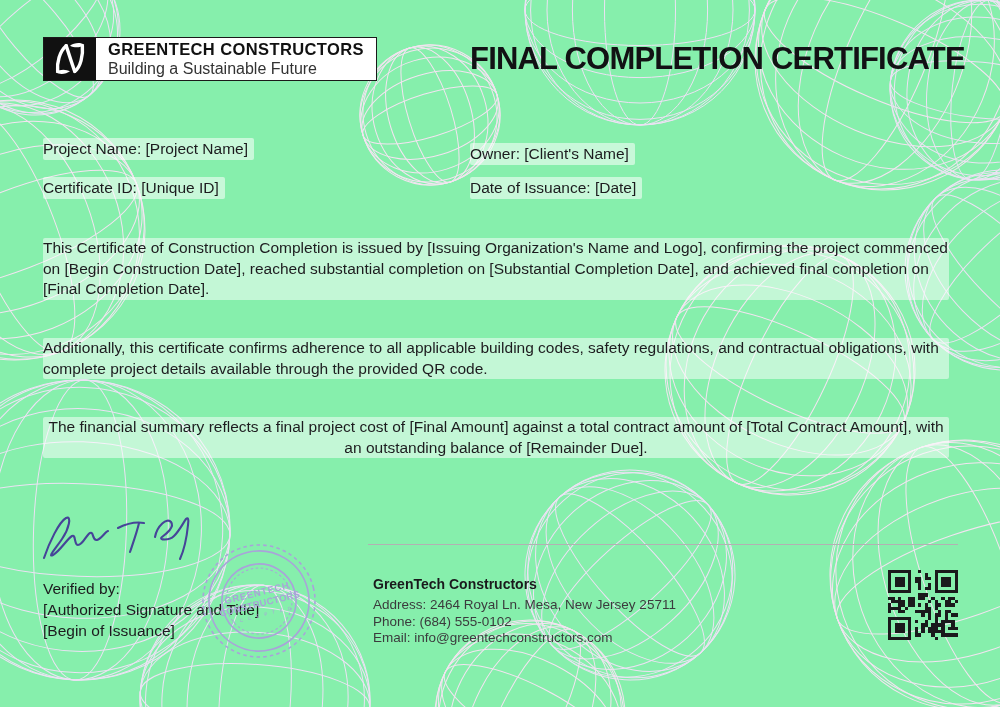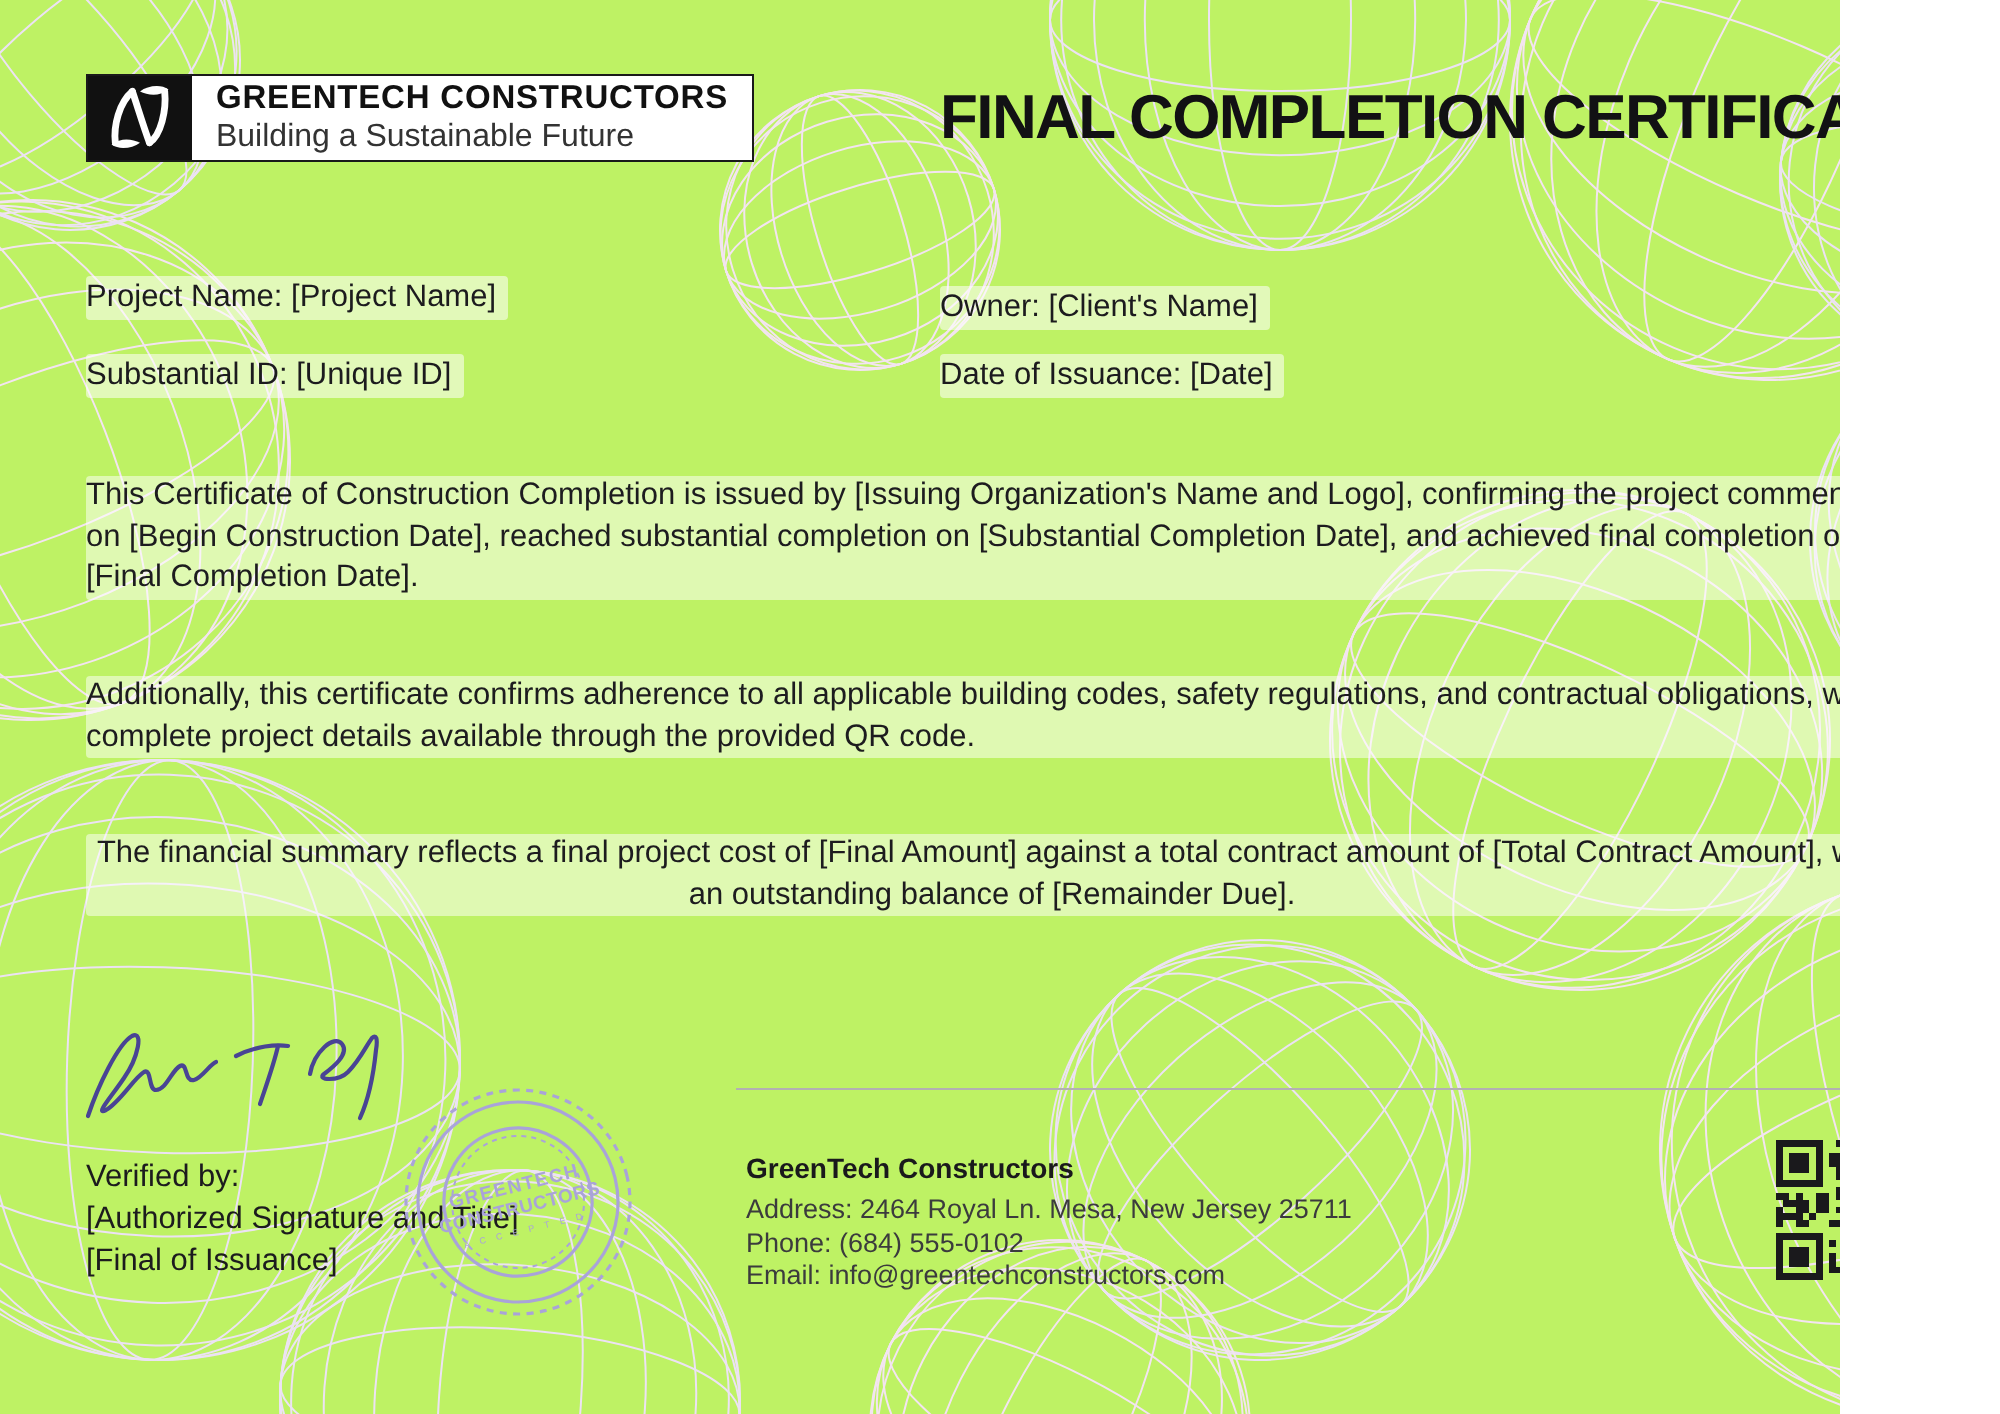--- a/index.html
+++ b/index.html
@@ -1,20 +1,20 @@
 <!DOCTYPE html>
 <html><head>
 <meta charset="utf-8">
 <style>
   * { margin:0; padding:0; box-sizing:border-box; }
   html,body { width:1000px; height:707px; }
   body { font-family:"Liberation Sans", sans-serif; }
   .certificate{
-    position:relative; width:920px; height:707px;
-    background:#bef264; overflow:hidden; color:#1d1c1f;
+    position:relative; width:1000px; height:707px;
+    background:#86efac; overflow:hidden; color:#1d1c1f;
   }
   #bg-pattern{ position:absolute; left:0; top:0; width:1000px; height:707px; z-index:0; }
   .layer{ position:absolute; z-index:2; }
 
   
   .logo-box{
     left:43px; top:37px; width:334px; height:44px;
     display:flex; align-items:stretch;
     border:1.5px solid #1a1a1a; background:#ffffff;
   }
@@ -222,39 +222,39 @@
     </div>
     <div class="logo-text">
       <div class="logo-company">GREENTECH CONSTRUCTORS</div>
       <div class="logo-tagline">Building a Sustainable Future</div>
     </div>
   </div>
   <div class="layer title">FINAL COMPLETION CERTIFICATE</div>
 
   <div class="layer field f-project"><span>Project Name:</span> <span>[Project Name]</span></div>
   <div class="layer field f-owner"><span>Owner:</span> <span>[Client's Name]</span></div>
-  <div class="layer field f-certid"><span>Substantial ID:</span> <span>[Unique ID]</span></div>
+  <div class="layer field f-certid"><span>Certificate ID:</span> <span>[Unique ID]</span></div>
   <div class="layer field f-date"><span>Date of Issuance:</span> <span>[Date]</span></div>
 
   <p class="layer para p1">This Certificate of Construction Completion is issued by [Issuing Organization's Name and Logo], confirming the project commenced on [Begin Construction Date], reached substantial completion on [Substantial Completion Date], and achieved final completion on [Final Completion Date].</p>
   <p class="layer para p2">Additionally, this certificate confirms adherence to all applicable building codes, safety regulations, and contractual obligations, with complete project details available through the provided QR code.</p>
   <p class="layer para p3">The financial summary reflects a final project cost of [Final Amount] against a total contract amount of [Total Contract Amount], with an outstanding balance of [Remainder Due].</p>
 
   <svg class="layer signature-svg" width="178" height="66" viewBox="0 0 178 66">
     <g stroke="#433b97" stroke-width="2.1" fill="none" stroke-linecap="round" opacity="0.95">
       <path d="M6,52 C11,37 21,16 28,12 C34,9 31,23 24,33 C18,42 9,52 15,49 C22,45 29,33 34,30 C38,28 36,39 40,39 C45,39 48,29 52,27 C56,25 54,35 59,34 C63,33 67,26 70,25"></path>
       <path d="M80,22 C90,17 100,16 106,17"></path>
       <path d="M101,17 C99,26 95,37 92,46"></path>
       <path d="M117,31 C119,20 129,11 133,16 C137,21 128,28 124,31 C120,34 131,35 136,30 C142,24 145,17 148,13 C150,11 151,13 150,19 C149,29 147,42 142,53"></path>
     </g>
   </svg>
   <div class="layer verify-block">
     <div>Verified by:</div>
     <div>[Authorized Signature and Title]</div>
-    <div>[Final of Issuance]</div>
+    <div>[Begin of Issuance]</div>
   </div>
 
   <div class="layer stamp">
     <svg width="120" height="120" viewBox="0 0 120 120">
       <g stroke="#a9a3d9" fill="none" transform="rotate(-14 60 60)">
         <circle cx="60" cy="60" r="56" stroke-width="1.6" stroke-dasharray="3.5 3.2"></circle>
         <circle cx="60" cy="60" r="50" stroke-width="1.6"></circle>
         <circle cx="60" cy="60" r="37" stroke-width="1.6"></circle>
         <circle cx="60" cy="60" r="33" stroke-width="1" stroke-dasharray="2.5 2.5"></circle>
         <g fill="#a9a3d9" stroke="none" font-family="Liberation Sans, sans-serif" text-anchor="middle">

